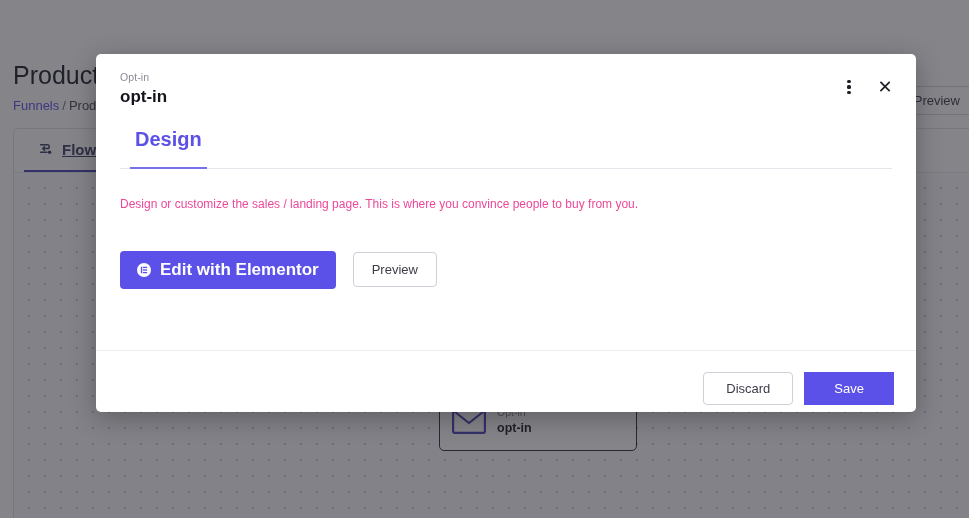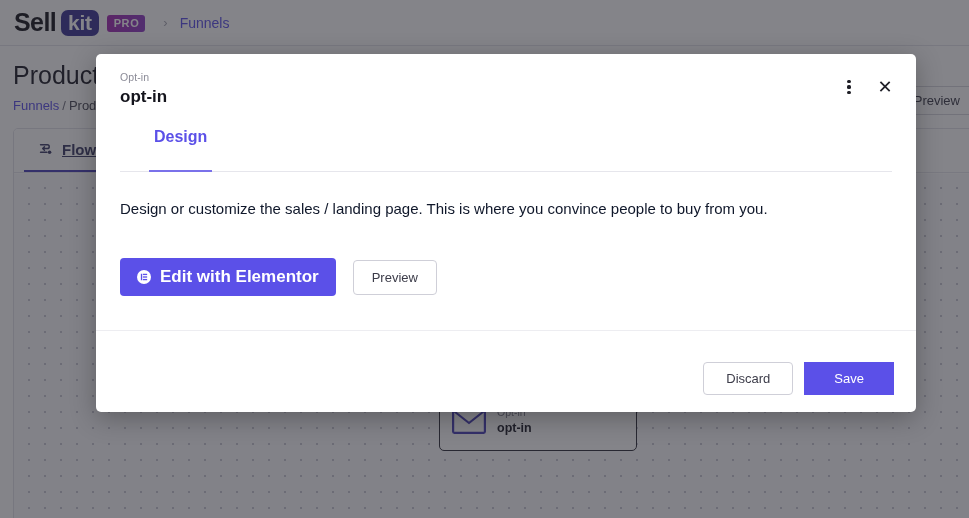--- a/index.html
+++ b/index.html
@@ -275,39 +275,39 @@
     font-family: "DejaVu Sans", sans-serif;
   }
 
   
   .modal-tabs {
     margin: 14px 24px 0 24px;
     border-bottom: 1px solid #e6e6ec;
     display: flex;
   }
   .mtab {
-    font-size: 16px;
+    font-size: 20px;
     font-weight: bold;
     color: #5b50e8;
-    padding: 4px 5px 24px 5px;
-    margin-left: 29px;
+    padding: 4px 5px 16px 5px;
+    margin-left: 10px;
     border-bottom: 2.5px solid transparent;
     position: relative;
     top: 1px;
   }
   .mtab.active { border-bottom-color: #7a71ea; }
 
   
   .modal-body {
     flex: 1;
     padding: 26px 24px 0 24px;
   }
   .body-desc {
-    font-size: 15px;
-    color: #0f172a;
+    font-size: 12px;
+    color: #ec4899;
     line-height: 1.5;
   }
   .btn-row {
     display: flex;
     align-items: center;
     gap: 17px;
     margin-top: 38px;
   }
   .btn-primary {
     background: #5b50e8;
@@ -334,21 +334,21 @@
   }
 
   
   .modal-footer {
     border-top: 1px solid #ededf1;
     padding: 14px 22px 0 22px;
     display: flex;
     justify-content: flex-end;
     align-items: center;
     gap: 11px;
-    height: 82px;
+    height: 62px;
   }
   .btn-discard {
     background: #ffffff;
     color: #3c3c49;
     font-size: 13px;
     border: 1px solid #cfcfd8;
     border-radius: 4px;
     padding: 8px 22px;
   }
   .btn-save {
@@ -358,29 +358,20 @@
     border: none;
     border-radius: 0;
     padding: 9px 30px;
   }
 </style>
 </head>
 <body>
 
 <div id="app-root">
 
-  <div class="topbar">
-    <div class="logo">
-      <span class="logo-sell">Sell</span>
-      <span class="logo-kit">kit</span>
-      <span class="logo-pro">PRO</span>
-    </div>
-    <span class="topbar-sep">›</span>
-    <a class="topbar-link">Funnels</a>
-  </div>
 
   <div class="page-head">
     <div class="page-title">Product i</div>
     <div class="breadcrumb">
       <a>Funnels</a><span class="sep">/</span><span>Produ</span>
     </div>
   </div>
 
   <div class="head-actions">
     <span class="eye-dot"></span>

